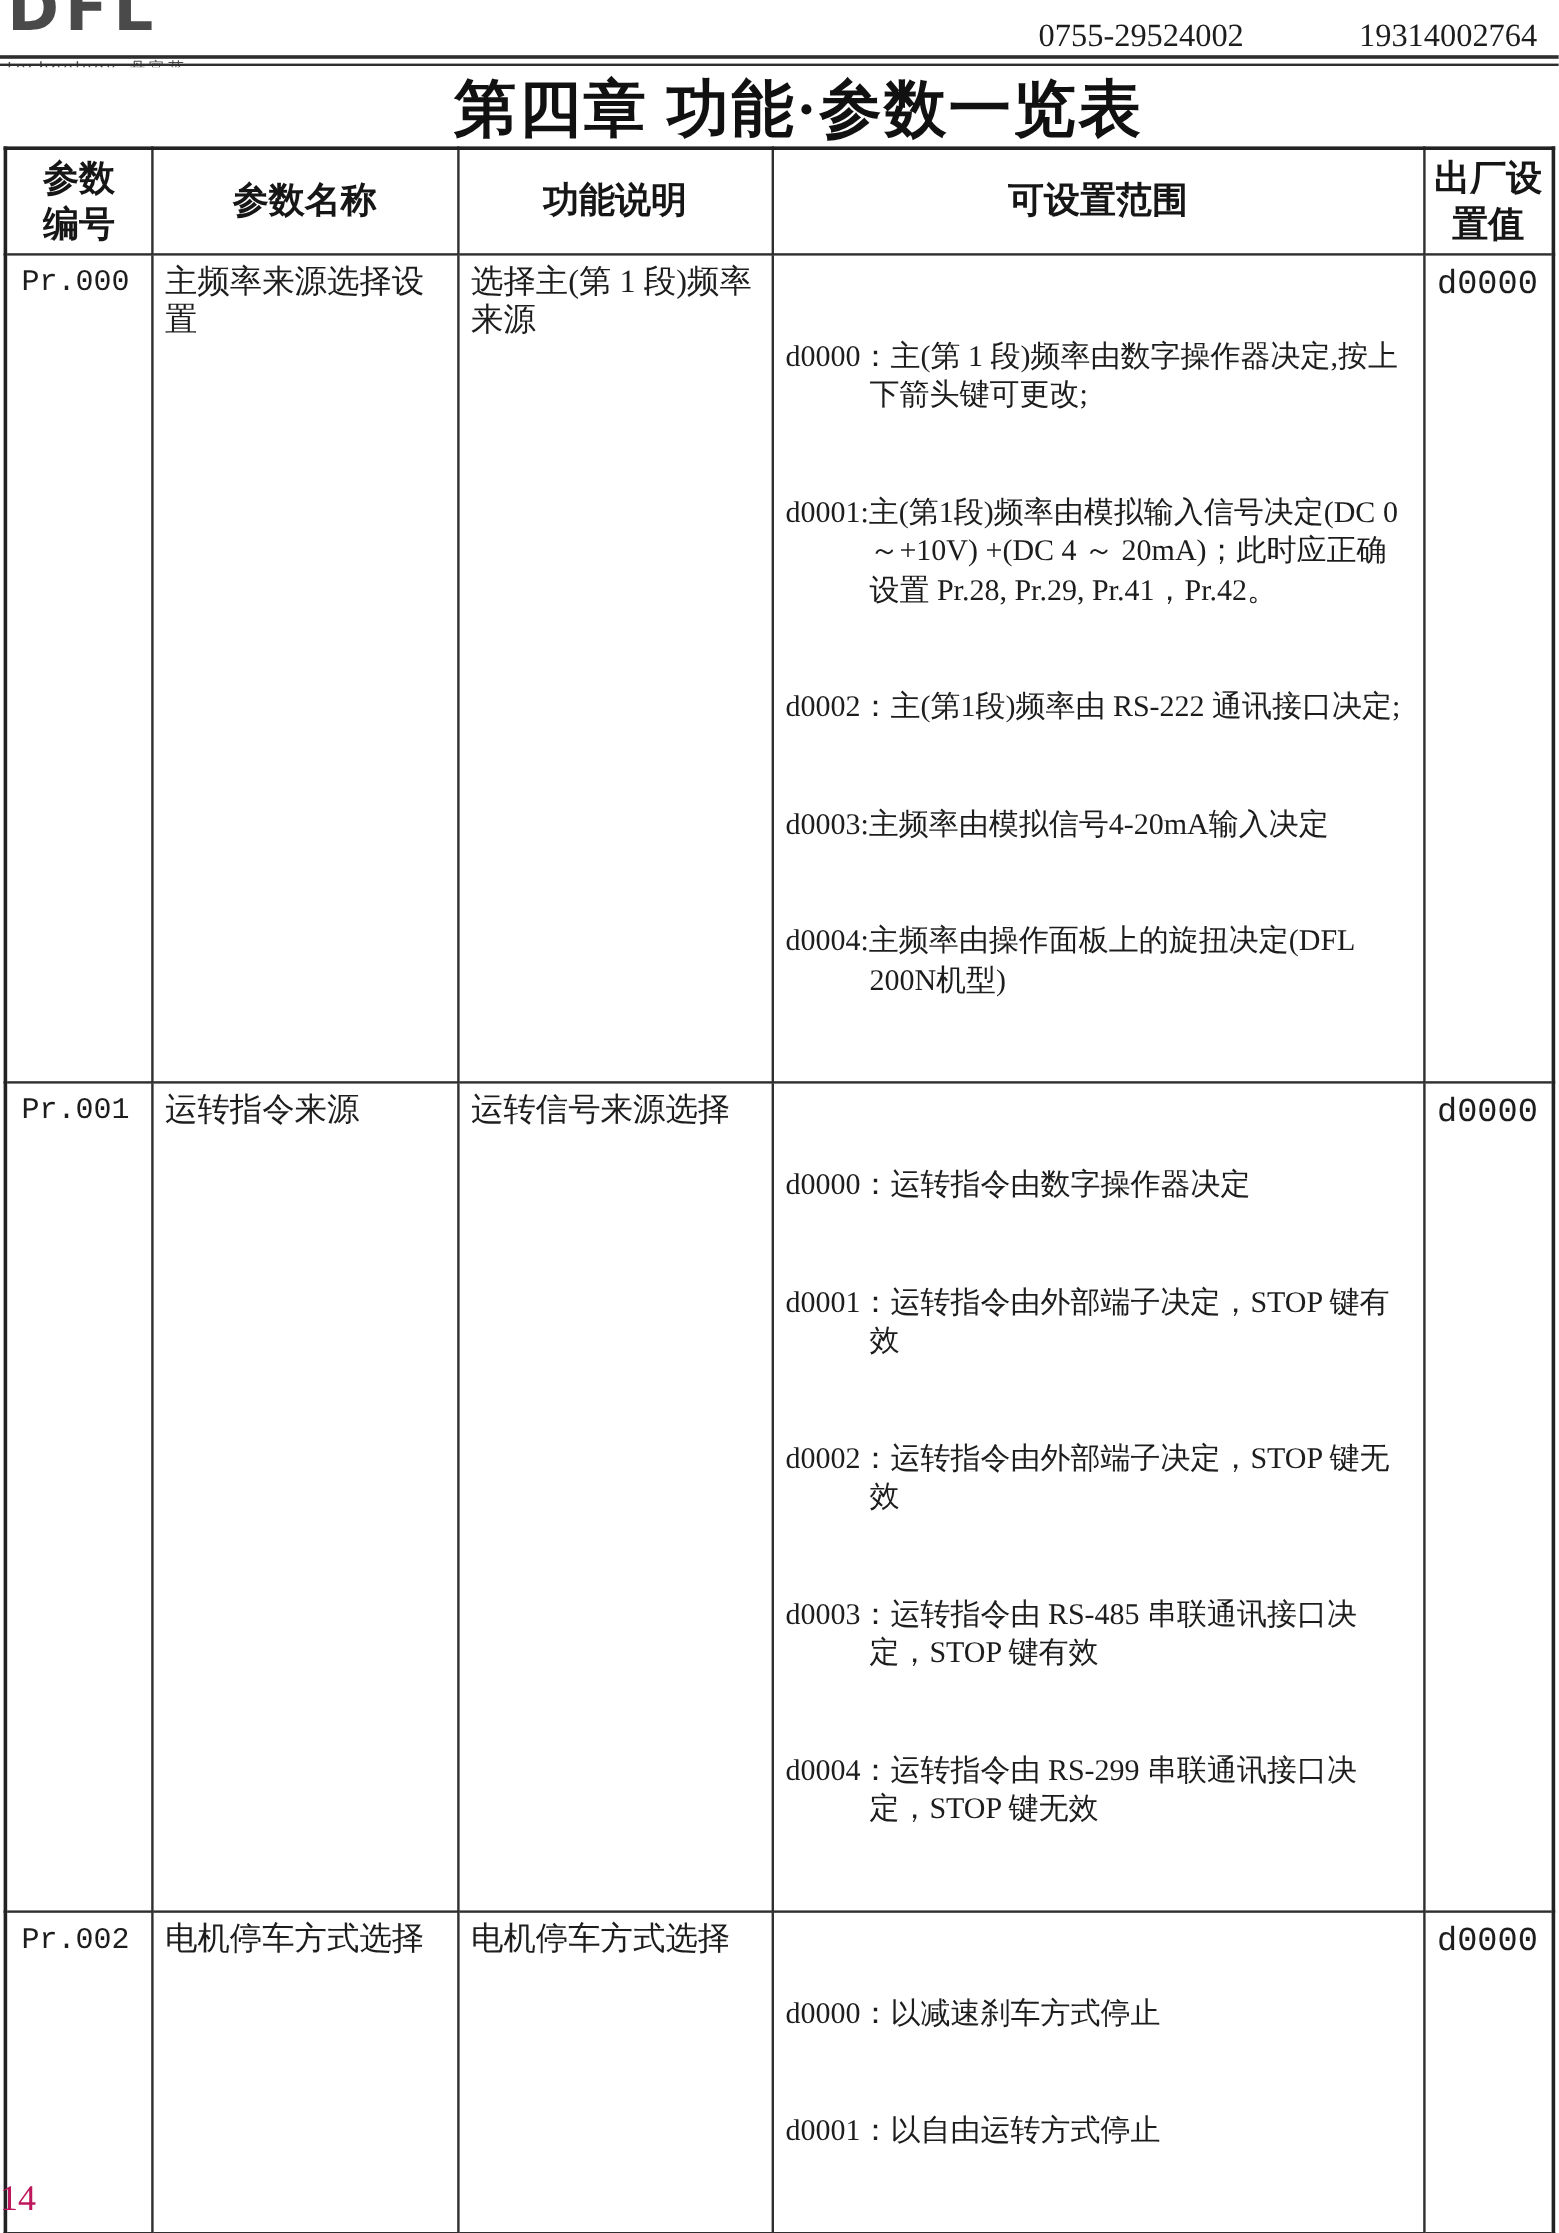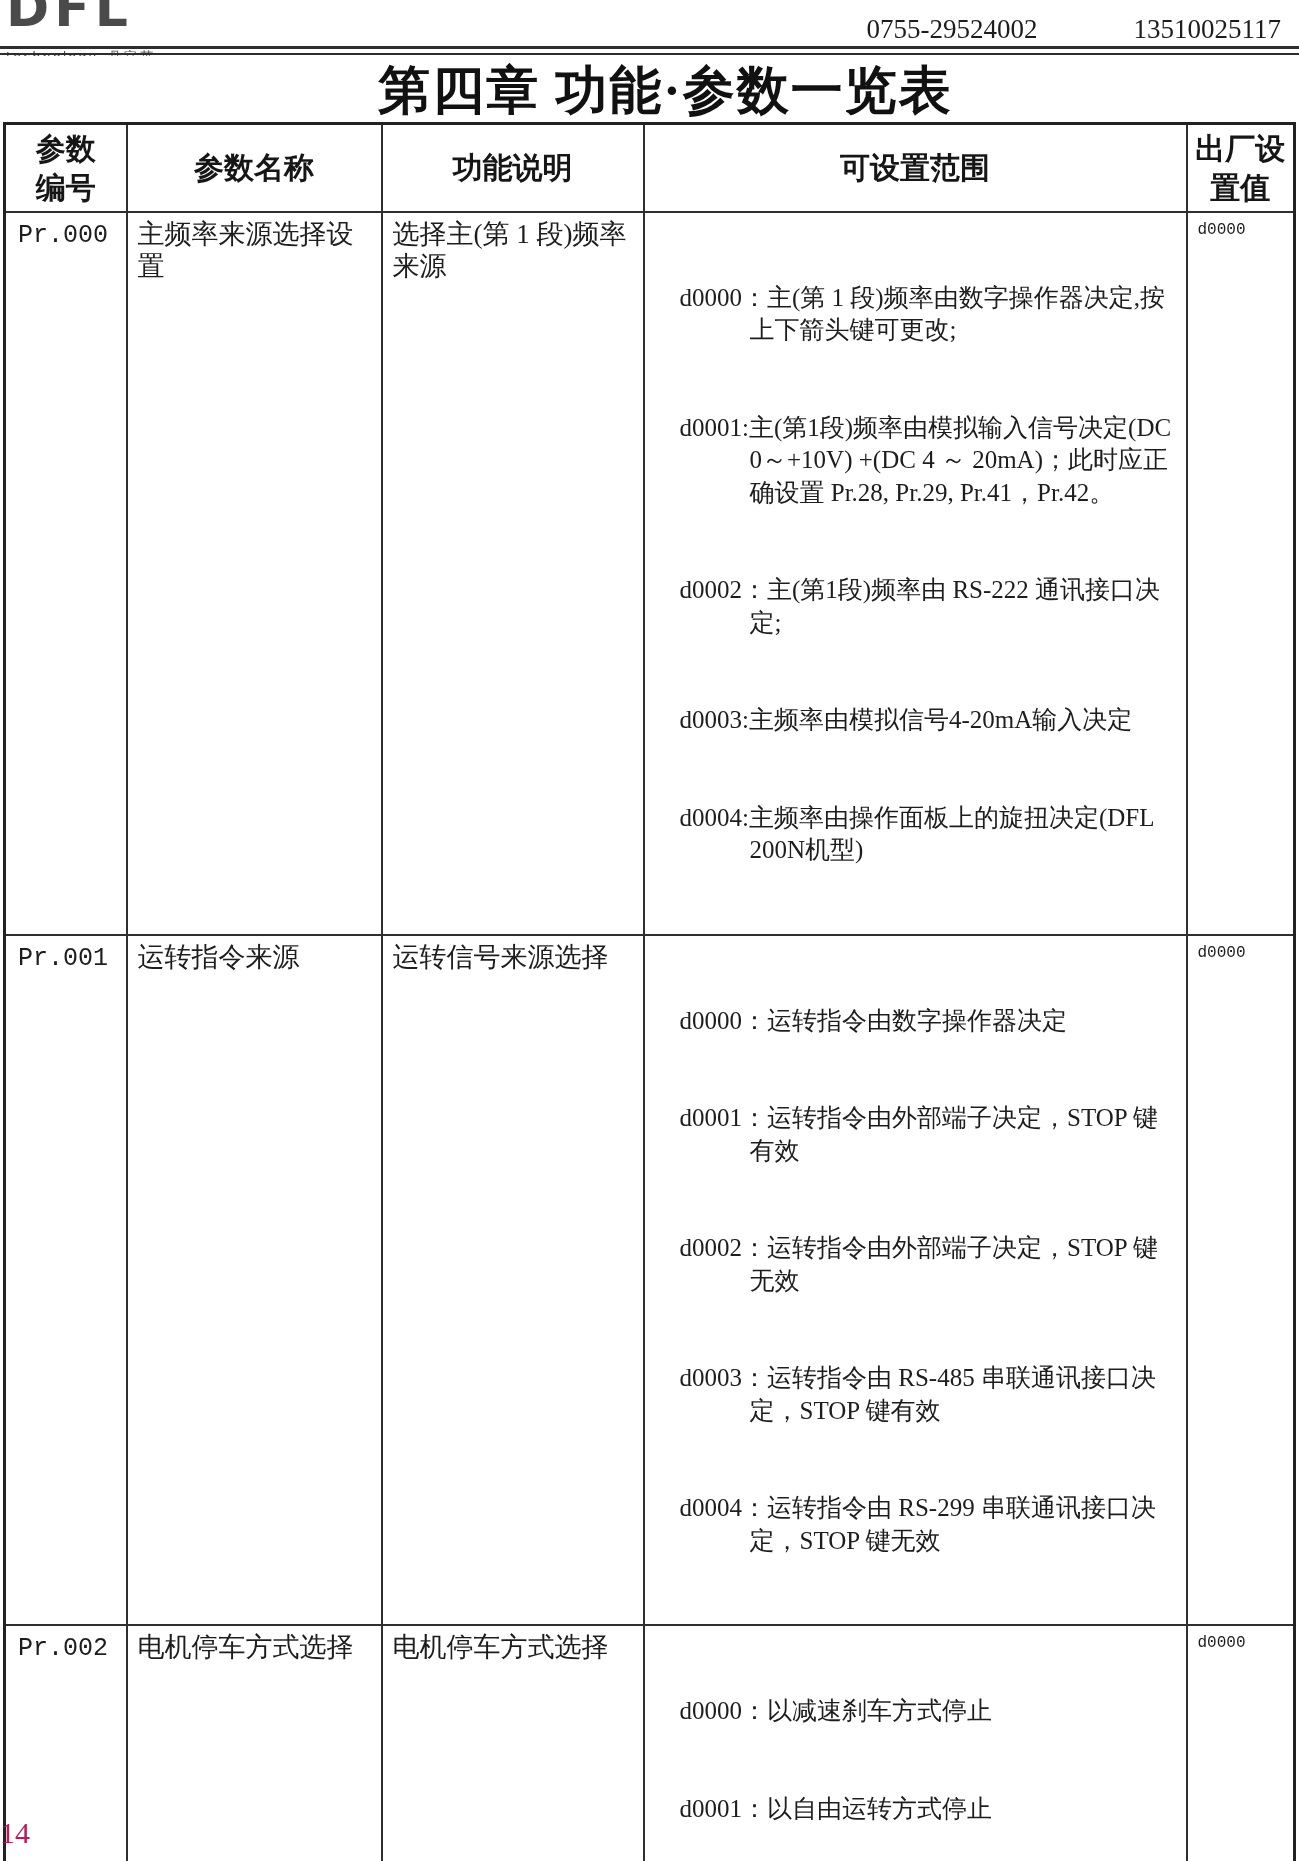--- a/index.html
+++ b/index.html
@@ -46,27 +46,27 @@
     padding:2px 0; line-height:1.3; color:#161616;
   }
   .params td { vertical-align:top; font-size:27px; line-height:1.22; color:#1d1d1d;border-radius:14px; }
   td.no {
     font-family:"Liberation Mono", monospace; font-size:25px;
     padding:8px 2px 0 12px; white-space:nowrap;
   }
   td.name, td.func { padding:5px 6px 2px 10px; }
   td.range { font-size:25px; line-height:1.3; padding:4px 6px 2px 10px; white-space:pre-wrap; }
   td.fac {
-    font-family:"Liberation Mono", monospace; font-size:16px;
+    font-family:"Liberation Mono", monospace; font-size:28px;
     padding:8px 2px 0 10px; white-space:nowrap;
   }
   td.vmid { vertical-align:middle; padding-top:0; }
   td.no.vmid { padding-top:0; }
   td.fac.vmid { padding-top:0; }
-  .opt { padding-left:70px; text-indent:-70px;margin-left:25px; }
+  .opt { padding-left:70px; text-indent:-70px; }
   td.vf { padding:4px 6px 2px 12px; line-height:1.22; }
   
   .footer {
     position:absolute; top:1816px; left:0; width:100%; 
     font-size:30px; color:#be185d;
   }
 </style>
 </head>
 <body>
 
@@ -74,21 +74,21 @@
 
   <div class="logo">
     <div class="logo-mark">DFL</div>
     <div class="logo-sub">
       <span>technology</span><span class="cn">丹富莱</span>
     </div>
   </div>
 
   <div class="phones">
     <span>0755-29524002</span>
-    <span>13510025117</span>
+    <span>19314002764</span>
   </div>
 
   <div class="rule"></div>
 
   <div class="title">第四章 功能·参数一览表</div>
 
   <table class="params">
     <colgroup>
       <col style="width:122px">
         <col style="width:255px">

